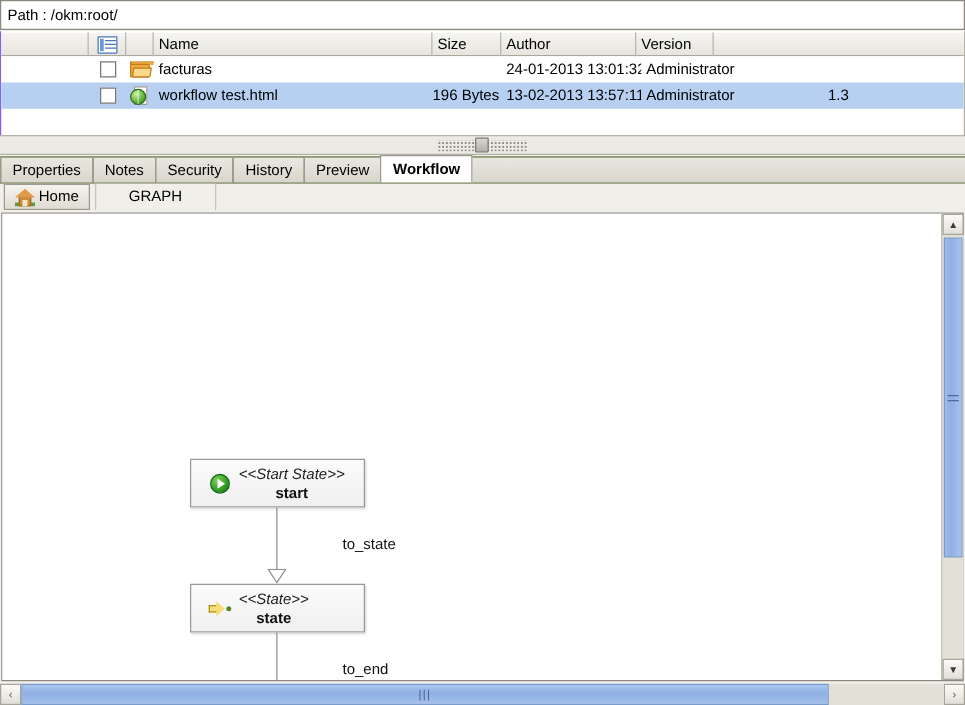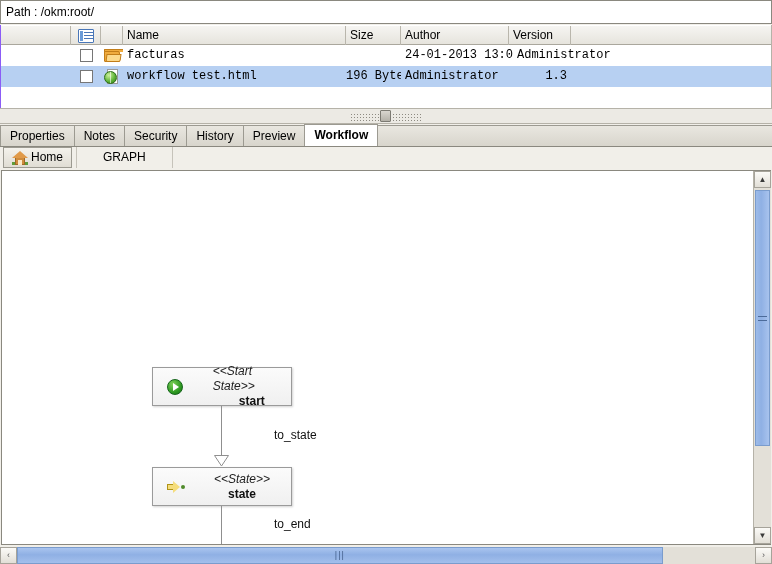--- a/index.html
+++ b/index.html
@@ -50,21 +50,21 @@
   .col-c1 { width: 70px; }
   .col-c2 { width: 30px; }
   .col-c3 { width: 22px; }
   .col-name { width: 223px; }
   .col-size { width: 55px; }
   .col-date { width: 112px; }
   .col-author { width: 108px; }
   .col-version { width: 62px; }
   .col-pad { width: 88px; }
 
-  .tbody { background: #fff; font-family: Liberation Mono, monospace; }
+  .tbody { background: #fff; }
   .trow { display: flex; height: 21px; align-items: center; }
   .trow.selected { background: #b7d0f2; }
   .td {
     height: 21px; line-height: 21px;
     padding-left: 4px; font-size: 12px;
     overflow: hidden; white-space: nowrap;
   }
   .td.right { text-align: right; padding-right: 4px; padding-left: 0; }
   .td.cbcell { display: flex; align-items: center; justify-content: center; padding-left: 0; }
   .td.iconcell { display: flex; align-items: center; justify-content: center; padding-left: 0; }
@@ -240,21 +240,21 @@
     overflow: hidden;
   }
 
   .node {
     position: absolute;
     border: 1px solid #9a9a9a;
     box-shadow: 1px 1px 2px rgba(0,0,0,0.18);
     display: flex; align-items: center;
     padding-left: 14px;
   }
-  .node.plain { background: linear-gradient(to bottom, #fbfbfb, #f0f0f0); gap: 23px; }
+  .node.plain { background: linear-gradient(to bottom, #fbfbfb, #f0f0f0); }
   .node .nodeicon { width: 18px; margin-right: 6px; display: flex; align-items: center; justify-content: center; }
   .node .nodetext { display: flex; flex-direction: column; align-items: center; }
   .node .stereotype { font-style: italic; font-size: 12px; color: #222; line-height: 15px; }
   .node .nodename { font-weight: bold; font-size: 12px; color: #111; line-height: 15px; }
 
   
   .ic-start { width: 16px; height: 16px; border-radius: 50%;
     background: radial-gradient(circle at 35% 30%, #7fd05a 0%, #2f9a22 60%, #156b12 100%);
     border: 1px solid #14651a; position: relative; }
   .ic-start::after {
@@ -400,20 +400,21 @@
         </div>
         <div class="td col-c3 iconcell">
           <span class="globeicon">
             <span class="page"></span>
               <span class="ball"></span>
               <span class="meridian"></span>
           </span>
         </div>
         <div class="td col-name">workflow test.html</div>
         <div class="td col-size right">196 Bytes</div>
+        <div class="td col-date">13-02-2013 13:57:11</div>
         <div class="td col-author">Administrator</div>
         <div class="td col-version right">1.3</div>
         <div class="td col-pad"></div>
       </div>
     </div>
   </div>
 
   <div class="splitter">
     <div class="grip">
       <span class="knob"></span>
@@ -475,21 +476,21 @@
             </span>
         </span>
         <span class="nodetext">
           <span class="stereotype">&lt;&lt;State&gt;&gt;</span>
           <span class="nodename">state</span>
         </span>
       </div>
 
       <div class="edge" style="left:219px; top:335px; height:50px;"></div>
 
-      <div class="edgelabel" style="left:224px; top:346px;">to_end</div>
+      <div class="edgelabel" style="left:224px; top:357px;">to_end</div>
 
     </div>
 
     <div class="vscroll">
       <div class="btn top">
         <span>▲</span>
       </div>
       <div class="trough">
         <div class="thumb">
           <span class="lines"></span>

